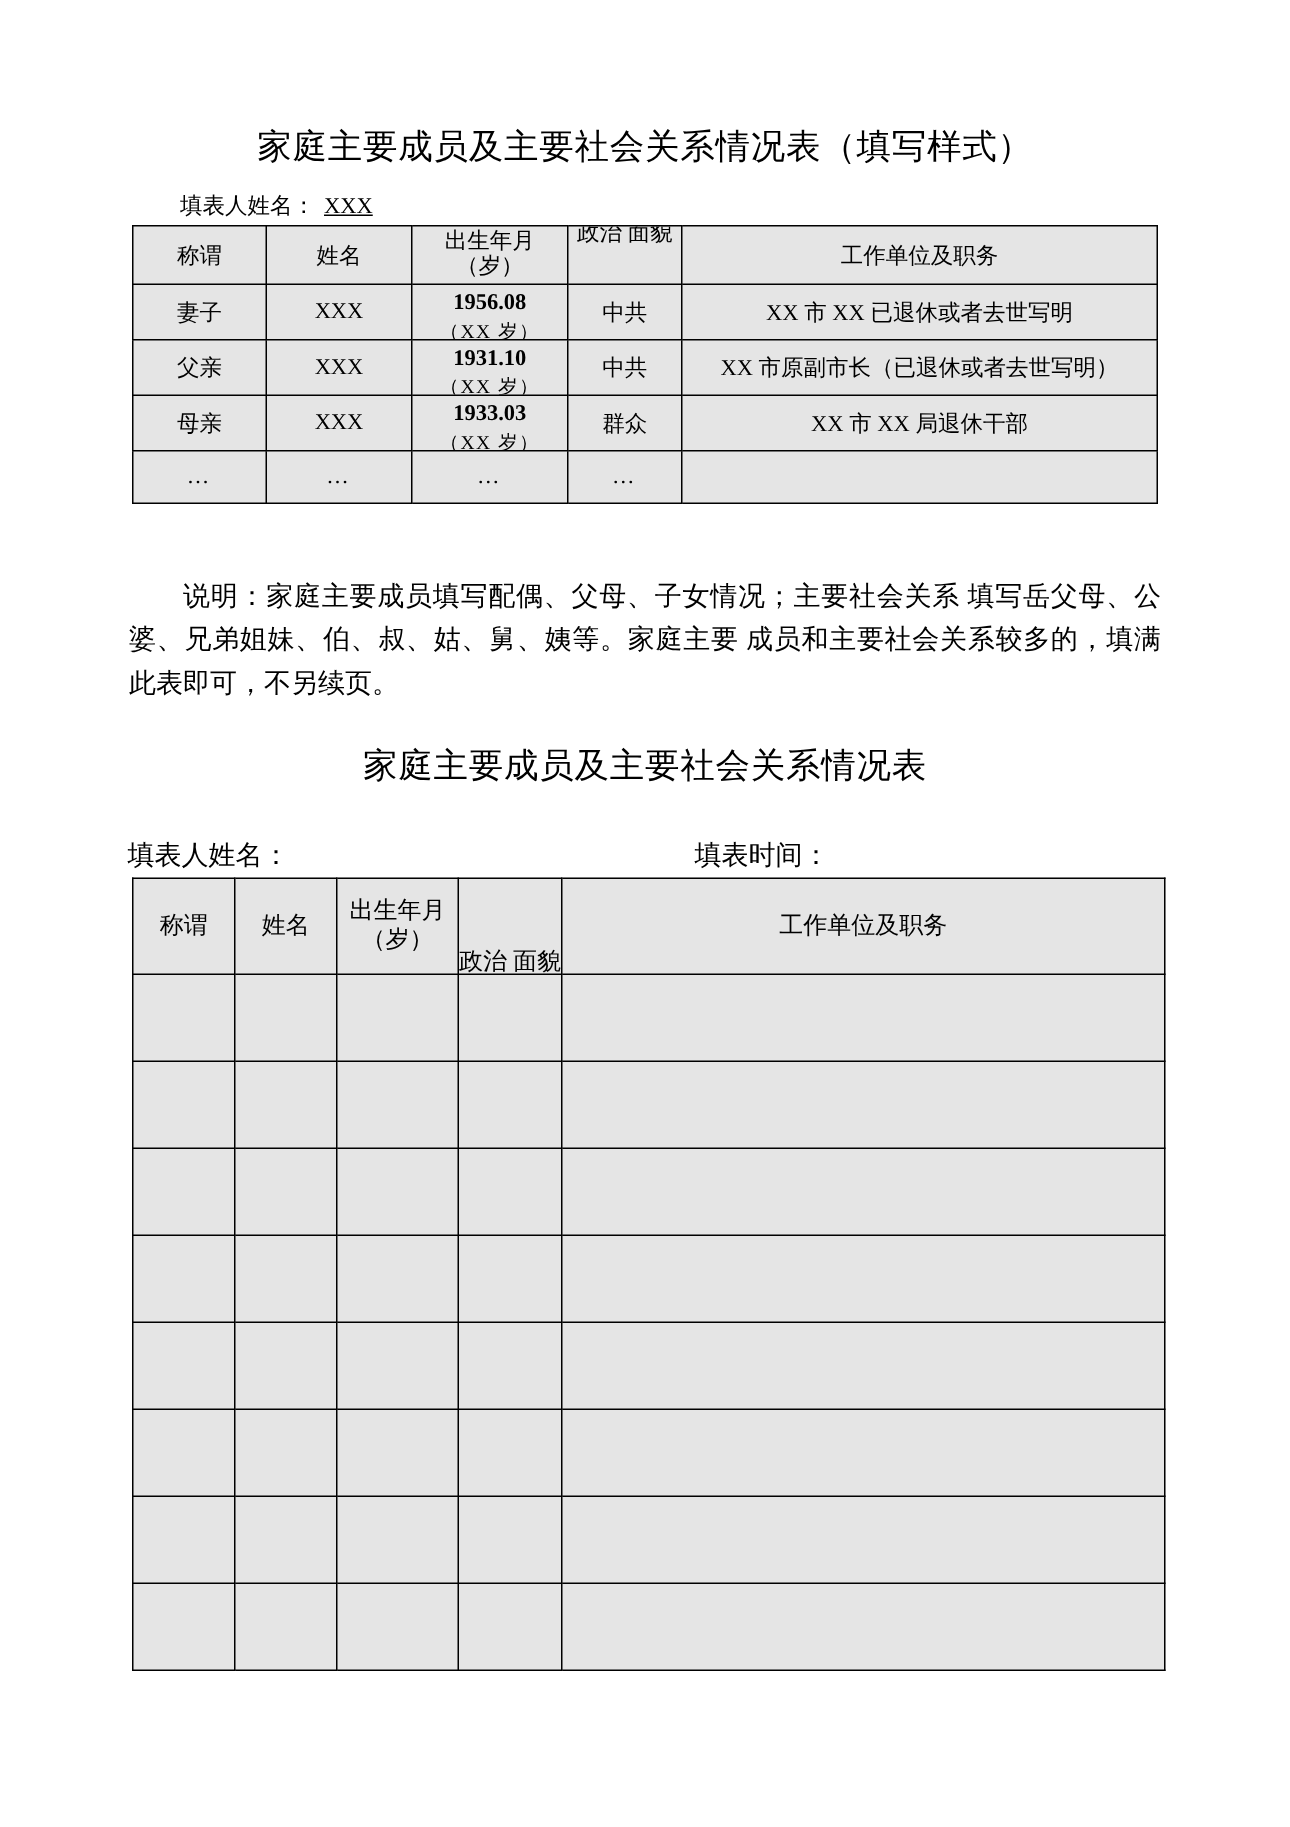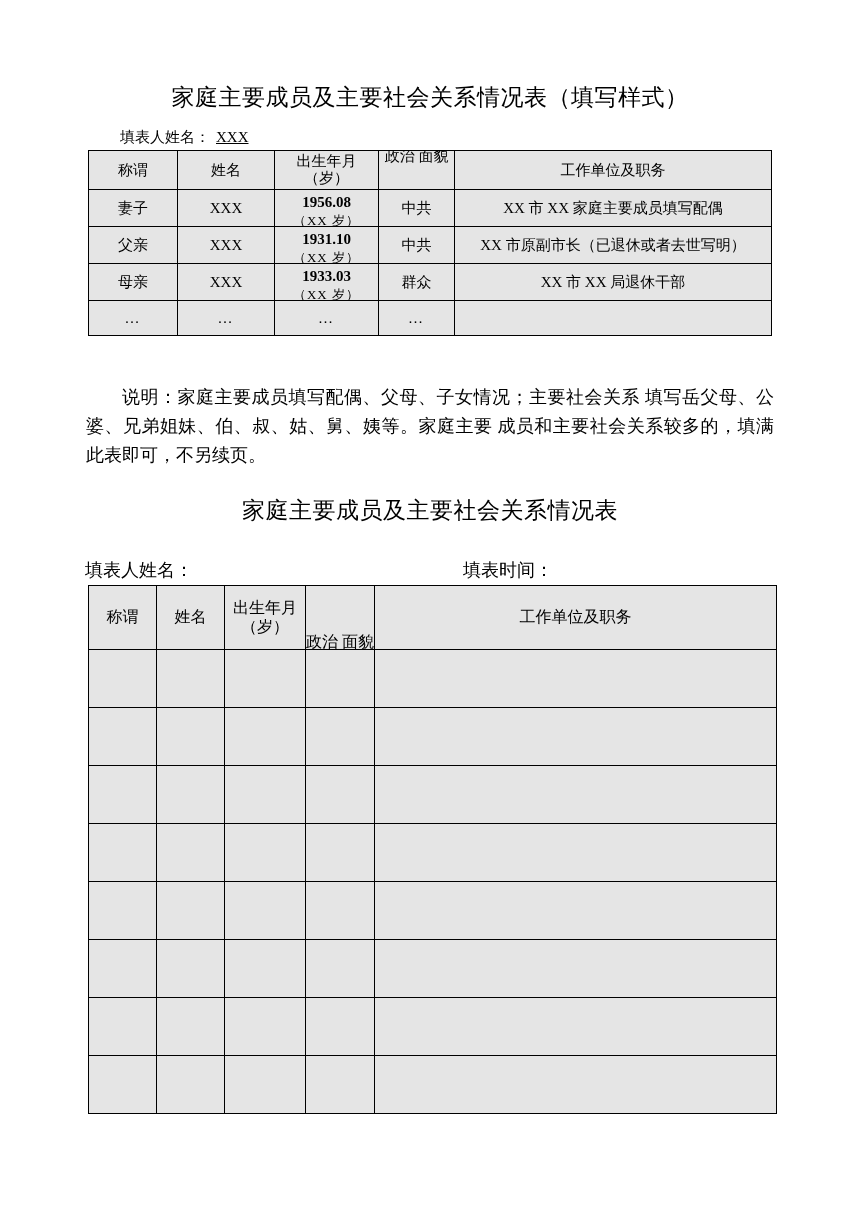--- a/index.html
+++ b/index.html
@@ -175,21 +175,21 @@
       <tr class="data">
         <td class="c0">妻子</td>
         <td class="c1">XXX</td>
         <td class="c2">
           <span class="dob">
             <span class="yr">1956.08</span>
             <span class="age">（XX 岁）</span>
           </span>
         </td>
         <td class="c3">中共</td>
-        <td class="c4">XX 市 XX 家庭主要成员填写配偶</td>
+        <td class="c4">XX 市 XX 已退休或者去世写明</td>
       </tr>
 
 
       <tr class="data">
         <td class="c0">父亲</td>
         <td class="c1">XXX</td>
         <td class="c2">
           <span class="dob">
             <span class="yr">1931.10</span>
             <span class="age">（XX 岁）</span>

